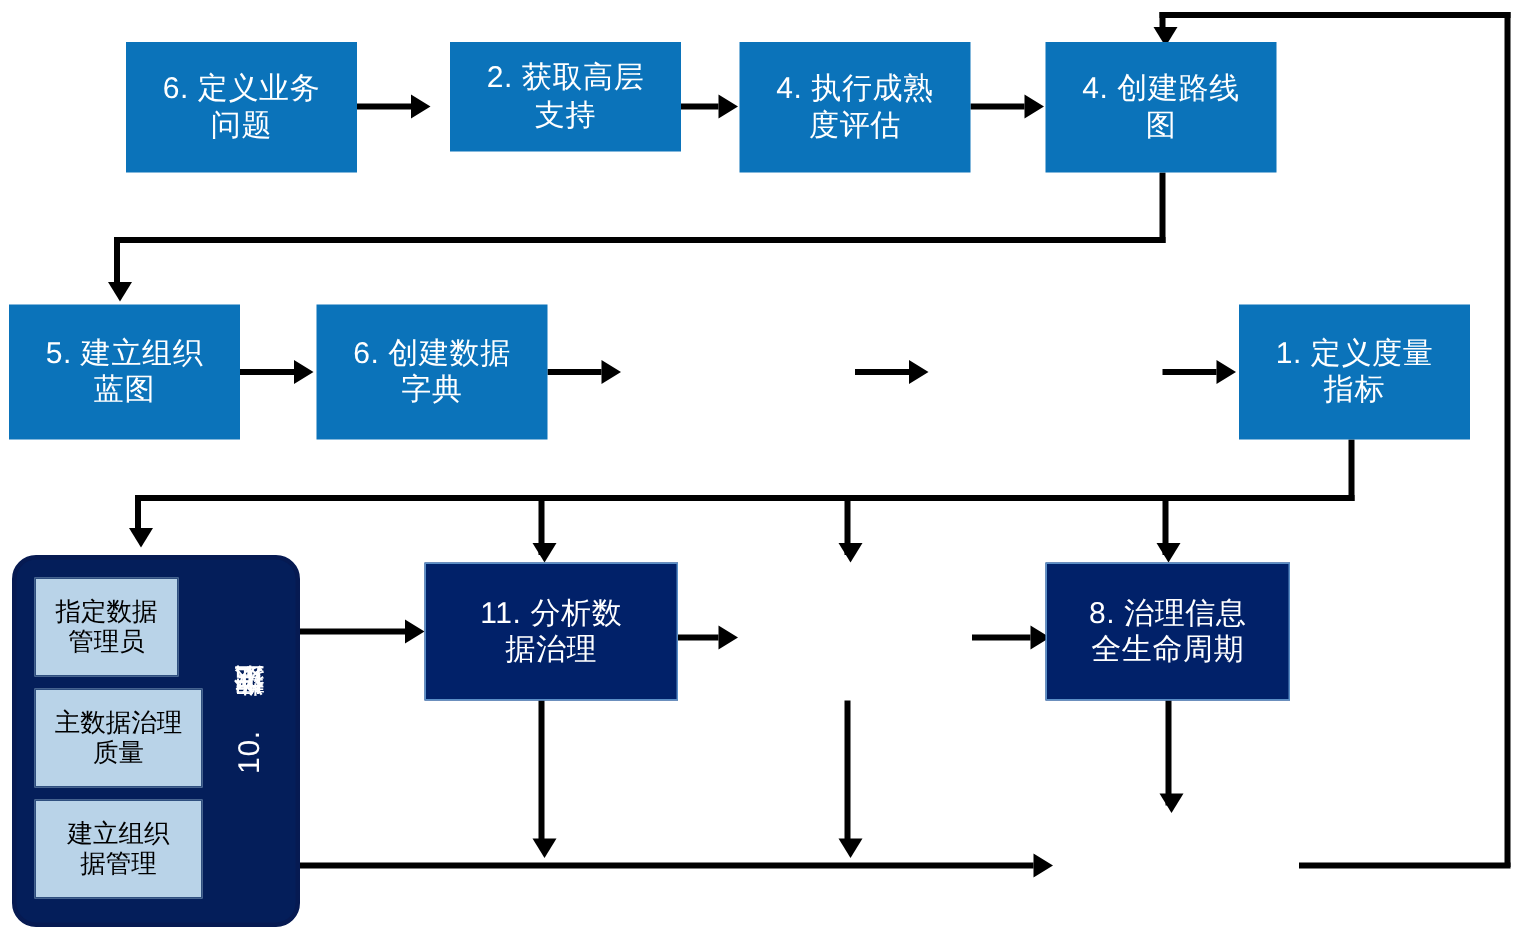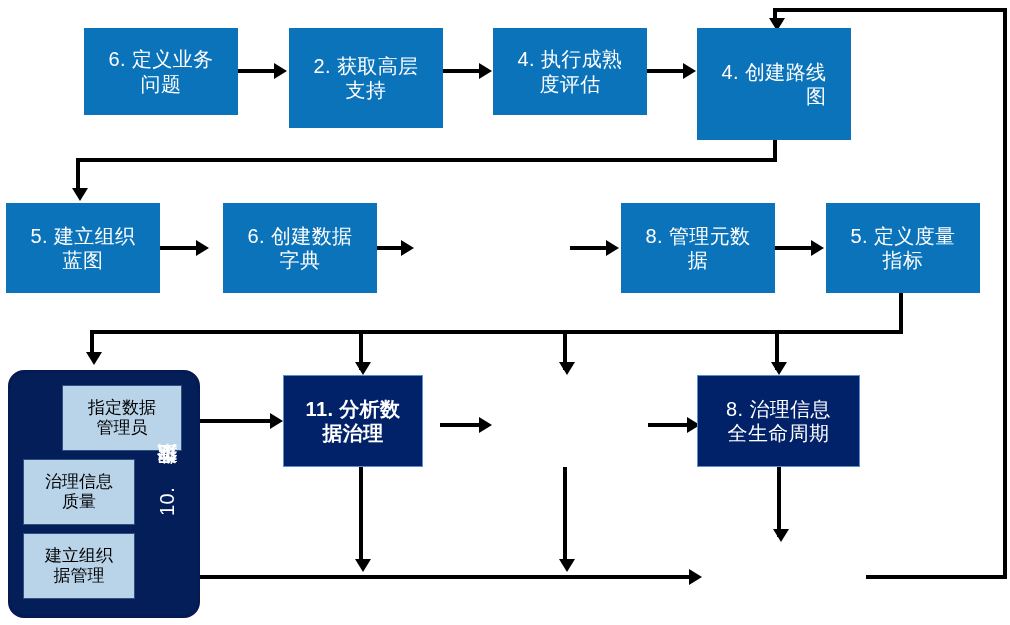--- a/index.html
+++ b/index.html
@@ -132,47 +132,45 @@
   <div class="seg v" style="left:359px; top:467px; height:96px;"></div>
   <div class="arrow ar-d" style="left:355px; top:559px;"></div>
 
   <div class="seg v" style="left:563px; top:467px; height:96px;"></div>
   <div class="arrow ar-d" style="left:559px; top:559px;"></div>
 
   <div class="seg h" style="left:866px; top:575px; width:141px;"></div>
 
   <div class="node blue" style="left:84px;  top:28px; width:154px; height:87px;">6. 定义业务
 问题</div>
-  <div class="node blue" style="left:289px; top:28px; width:154px; height:100px;">2. 获取高层
+  <div class="node blue" style="left:300px; top:28px; width:154px; height:73px;">2. 获取高层
 支持</div>
   <div class="node blue" style="left:493px; top:28px; width:154px; height:87px;">4. 执行成熟
 度评估</div>
-  <div class="node blue" style="left:697px; top:28px; width:154px; height:112px;text-align:right;">4. 创建路线
+  <div class="node blue" style="left:697px; top:28px; width:154px; height:87px;">4. 创建路线
 图</div>
 
   <div class="node blue" style="left:6px;   top:203px; width:154px; height:90px;">5. 建立组织
 蓝图</div>
-  <div class="node blue" style="left:223px; top:203px; width:154px; height:90px;">6. 创建数据
+  <div class="node blue" style="left:211px; top:203px; width:154px; height:90px;">6. 创建数据
 字典</div>
-  <div class="node blue" style="left:621px; top:203px; width:154px; height:90px;">8. 管理元数
-据</div>
-  <div class="node blue" style="left:826px; top:203px; width:154px; height:90px;">5. 定义度量
+  <div class="node blue" style="left:826px; top:203px; width:154px; height:90px;">1. 定义度量
 指标</div>
 
   <div class="mdm" style="left:8px; top:370px; width:192px; height:248px;">
     <div class="mdm-inner">
-      <div class="sub" style="left:12px; top:12px; width:120px; height:66px;margin-left:39px;">指定数据
+      <div class="sub" style="left:12px; top:12px; width:96px; height:66px;">指定数据
 管理员</div>
-      <div class="sub" style="left:12px; top:86px; width:112px; height:66px;">治理信息
+      <div class="sub" style="left:12px; top:86px; width:112px; height:66px;">主数据治理
 质量</div>
       <div class="sub" style="left:12px; top:160px; width:112px; height:66px;">建立组织
 据管理</div>
       <div class="vlabel" style="left:130px; top:10px; width:50px; height:228px;">10. 主数据治理</div>
     </div>
   </div>
 
-  <div class="node navy" style="left:283px; top:375px; width:140px; height:92px;font-weight:bold;">11. 分析数
+  <div class="node navy" style="left:283px; top:375px; width:169px; height:92px;">11. 分析数
 据治理</div>
   <div class="node navy" style="left:697px; top:375px; width:163px; height:92px;">8. 治理信息
 全生命周期</div>
 
 
 </div>
 
 </body></html>

